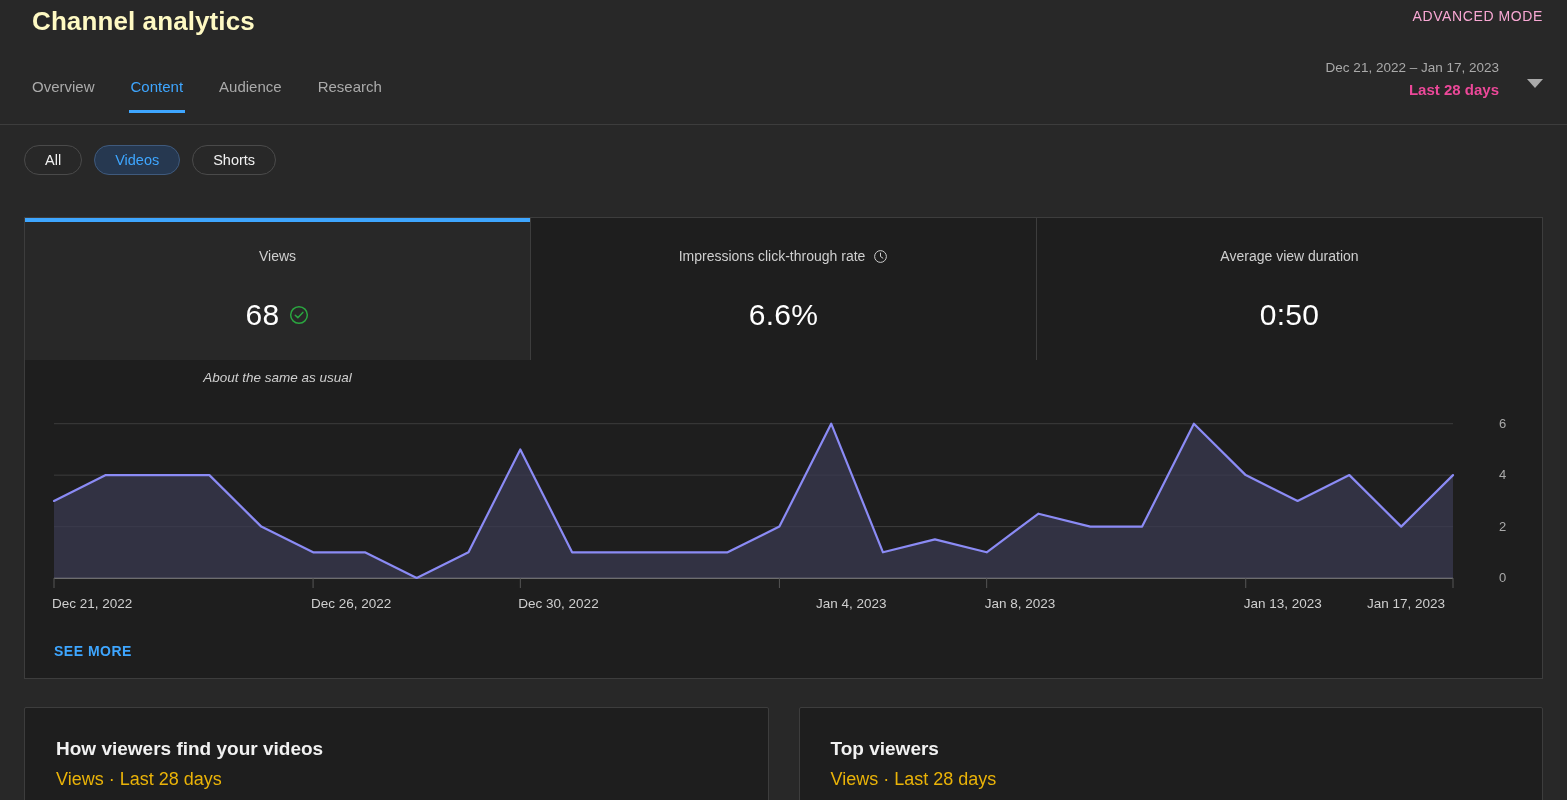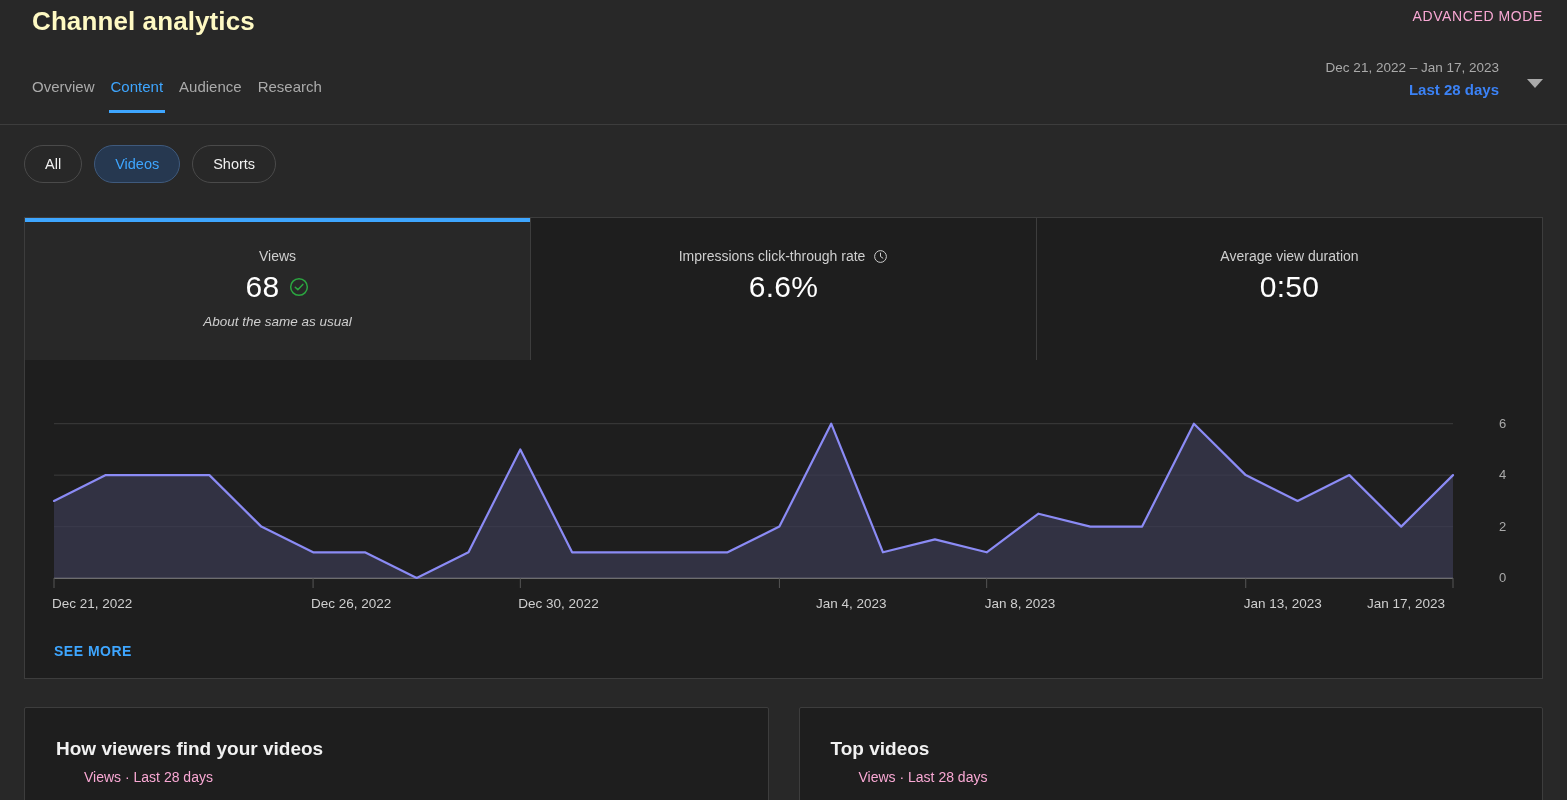--- a/index.html
+++ b/index.html
@@ -25,64 +25,64 @@
   .daterange {
     position: absolute; right: 24px; top: 55px;
     width: 300px; height: 52px; cursor: pointer;
   }
   .daterange .dr-sub {
     position: absolute; right: 44px; top: 5px;
     font-size: 13.5px; color: #aaa; white-space: nowrap;
   }
   .daterange .dr-main {
     position: absolute; right: 44px; top: 26px;
-    font-size: 15px; font-weight: 700; color: #3b82f6; white-space: nowrap;
+    font-size: 15px; font-weight: 700; color: #ec4899; white-space: nowrap;
   }
   .daterange .dr-caret {
     position: absolute; right: 0; top: 24px;
     width: 0; height: 0;
     border-left: 8px solid transparent; border-right: 8px solid transparent;
     border-top: 9px solid #aaa;
   }
 
   
-  .tabs { position: absolute; left: 32px; top: 78px; display: flex; gap: 16px; }
+  .tabs { position: absolute; left: 32px; top: 78px; display: flex; gap: 36px; }
   .tab {
     position: relative; font-size: 15px; font-weight: 500; color: #aaa;
     padding-bottom: 18px; cursor: pointer; white-space: nowrap;
   }
   .tab.active { color: #3ea6ff; }
   .tab.active::after {
     content: ""; position: absolute; left: -2px; right: -2px; bottom: 0;
     height: 3px; background: #3ea6ff;
   }
 
   
   .chips { position: absolute; left: 24px; top: 145px; display: flex; gap: 12px; }
   .chip {
-    height: 38px; padding: 0 20px; border-radius: 19px;
+    height: 30px; padding: 0 20px; border-radius: 19px;
     border: 1px solid #4a4a4a; background: transparent;
     color: #f1f1f1; font-size: 14.5px; font-weight: 500;
     display: flex; align-items: center; cursor: pointer;
   }
   .chip.selected {
     background: #263850; border-color: #3f5a7d; color: #3ea6ff;
   }
 
   
   .analytics-card {
     position: absolute; left: 24px; top: 217px;
     width: 1519px; height: 462px;
     border: 1px solid #3d3d3d; background: #1e1e1e;
   }
   .metric-row { display: flex; height: 142px; }
   .metric {
     position: relative; flex: 1; background: #1e1e1e;
     border-right: 1px solid #3d3d3d; cursor: pointer;
-    display: flex; flex-direction: column; align-items: center;
+    display: flex; flex-direction: column; align-items: center; gap: 28px;
   }
   .metric:last-child { border-right: none; }
   .metric.active { background: #282828; }
   .metric.active::before {
     content: ""; position: absolute; left: 0; right: 0; top: 0;
     height: 4px; background: #3ea6ff;
   }
   .m-label {
     margin-top: 30px; font-size: 14px; color: #cfcfcf; font-weight: 400;
     display: flex; align-items: center; gap: 8px; white-space: nowrap;
@@ -114,21 +114,21 @@
   
   .bottom-row {
     position: absolute; left: 24px; top: 707px;
     width: 1519px; display: flex; gap: 30px;
   }
   .bcard {
     flex: 1; height: 120px; border: 1px solid #3d3d3d; background: #1e1e1e;
     border-radius: 2px; padding: 30px 0 0 31px;
   }
   .bcard-title { font-size: 19px; font-weight: 700; color: #f1f1f1; }
-  .bcard-sub { margin-top: 9px; font-size: 14px; color: #f9a8d4; margin-left: 28px; }
+  .bcard-sub { margin-top: 9px; font-size: 18px; color: #eab308; }
 </style>
 </head>
 <body>
 
 <div class="header">
   <div class="page-title">Channel analytics</div>
   <div class="advanced-mode">ADVANCED MODE</div>
 
   <div class="daterange">
     <div class="dr-sub">Dec 21, 2022 – Jan 17, 2023</div>
@@ -232,16 +232,16 @@
 
   <div class="see-more">SEE MORE</div>
 </div>
 
 <div class="bottom-row">
   <div class="bcard">
     <div class="bcard-title">How viewers find your videos</div>
     <div class="bcard-sub">Views · Last 28 days</div>
   </div>
   <div class="bcard">
-    <div class="bcard-title">Top videos</div>
+    <div class="bcard-title">Top viewers</div>
     <div class="bcard-sub">Views · Last 28 days</div>
   </div>
 </div>
 
 </body></html>

